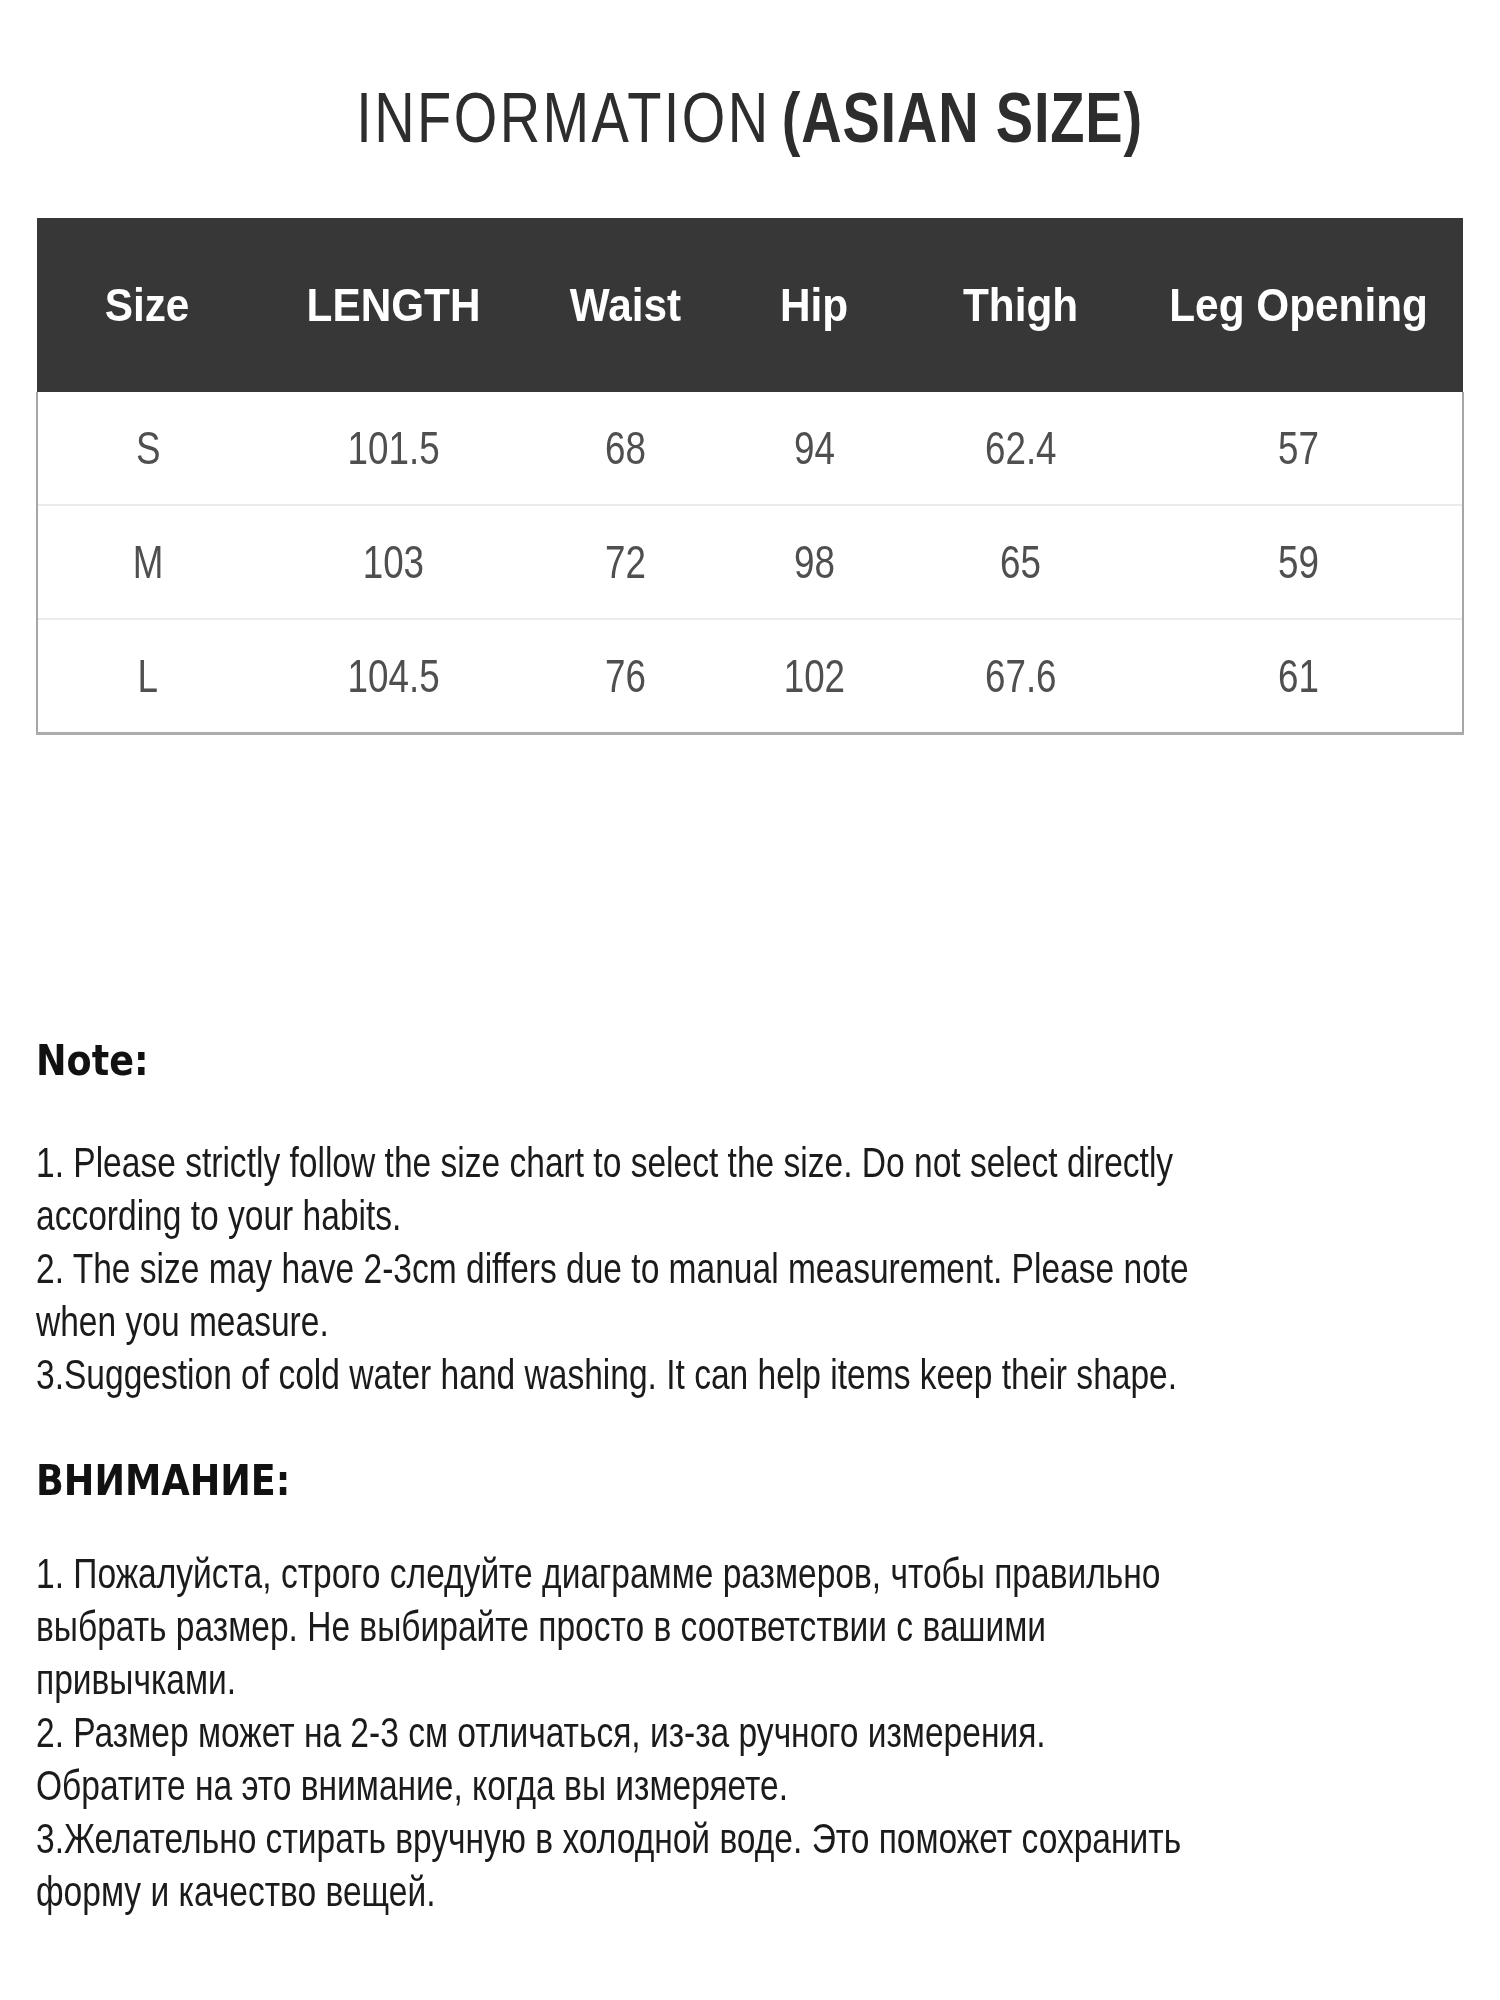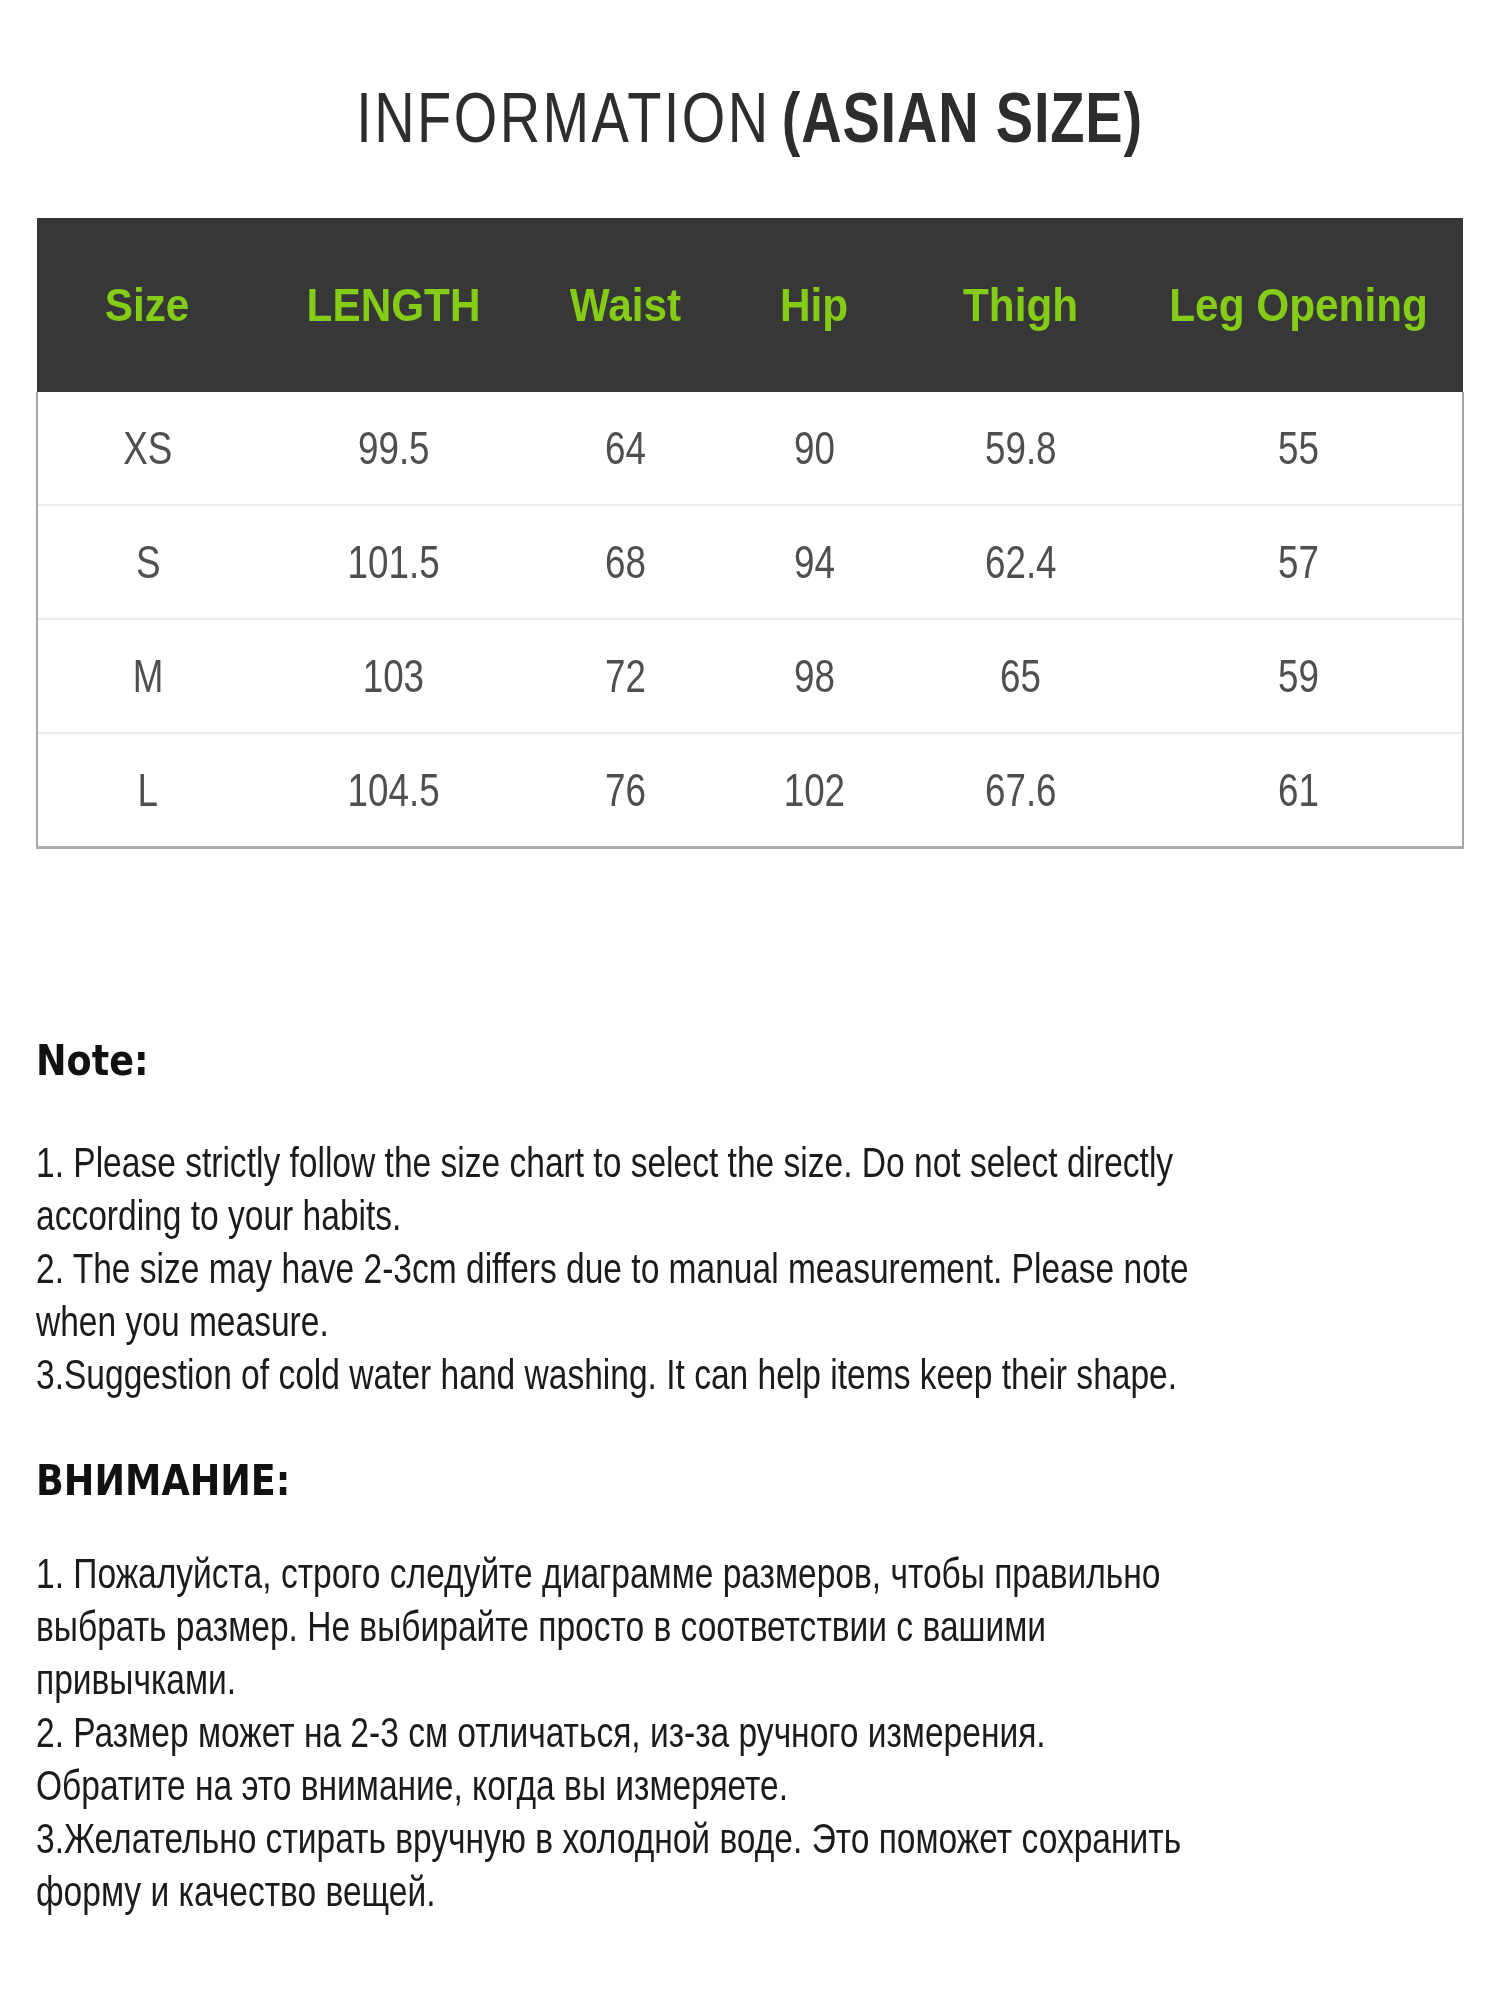--- a/index.html
+++ b/index.html
@@ -20,21 +20,21 @@
   .title-inner { display:inline-block; transform:scaleX(0.80); transform-origin:center; }
   .title-light { font-weight:normal; letter-spacing:3px; }
   .title-bold  { font-weight:bold; letter-spacing:1px; margin-left:14px; }
 
   
   .size-table {
     position:absolute; top:218px; left:36px; width:1428px;
     border-collapse:collapse; table-layout:fixed;
   }
   .size-table thead th {
-    background:#373737; color:#84cc16;
+    background:#373737; color:#ffffff;
     height:174px; font-size:46px; font-weight:bold;
     text-align:center; vertical-align:middle; padding:0;
   }
   .size-table tbody td {
     height:112px; padding:0;
     text-align:center; vertical-align:middle;
     color:#4f4f4f; font-size:46px; font-weight:normal;
     background:#ffffff;
   }
   .size-table tbody tr + tr td { border-top:2px solid #ebebeb; }
@@ -87,28 +87,20 @@
         <th><span class="cond-head">Size</span></th>
         <th><span class="cond-head">LENGTH</span></th>
         <th><span class="cond-head">Waist</span></th>
         <th><span class="cond-head">Hip</span></th>
         <th><span class="cond-head">Thigh</span></th>
         <th><span class="cond-head">Leg Opening</span></th>
       </tr>
     </thead>
     <tbody>
       <tr>
-        <td><span class="cond-cell">XS</span></td>
-        <td><span class="cond-cell">99.5</span></td>
-        <td><span class="cond-cell">64</span></td>
-        <td><span class="cond-cell">90</span></td>
-        <td><span class="cond-cell">59.8</span></td>
-        <td><span class="cond-cell">55</span></td>
-      </tr>
-      <tr>
         <td><span class="cond-cell">S</span></td>
         <td><span class="cond-cell">101.5</span></td>
         <td><span class="cond-cell">68</span></td>
         <td><span class="cond-cell">94</span></td>
         <td><span class="cond-cell">62.4</span></td>
         <td><span class="cond-cell">57</span></td>
       </tr>
       <tr>
         <td><span class="cond-cell">M</span></td>
         <td><span class="cond-cell">103</span></td>

